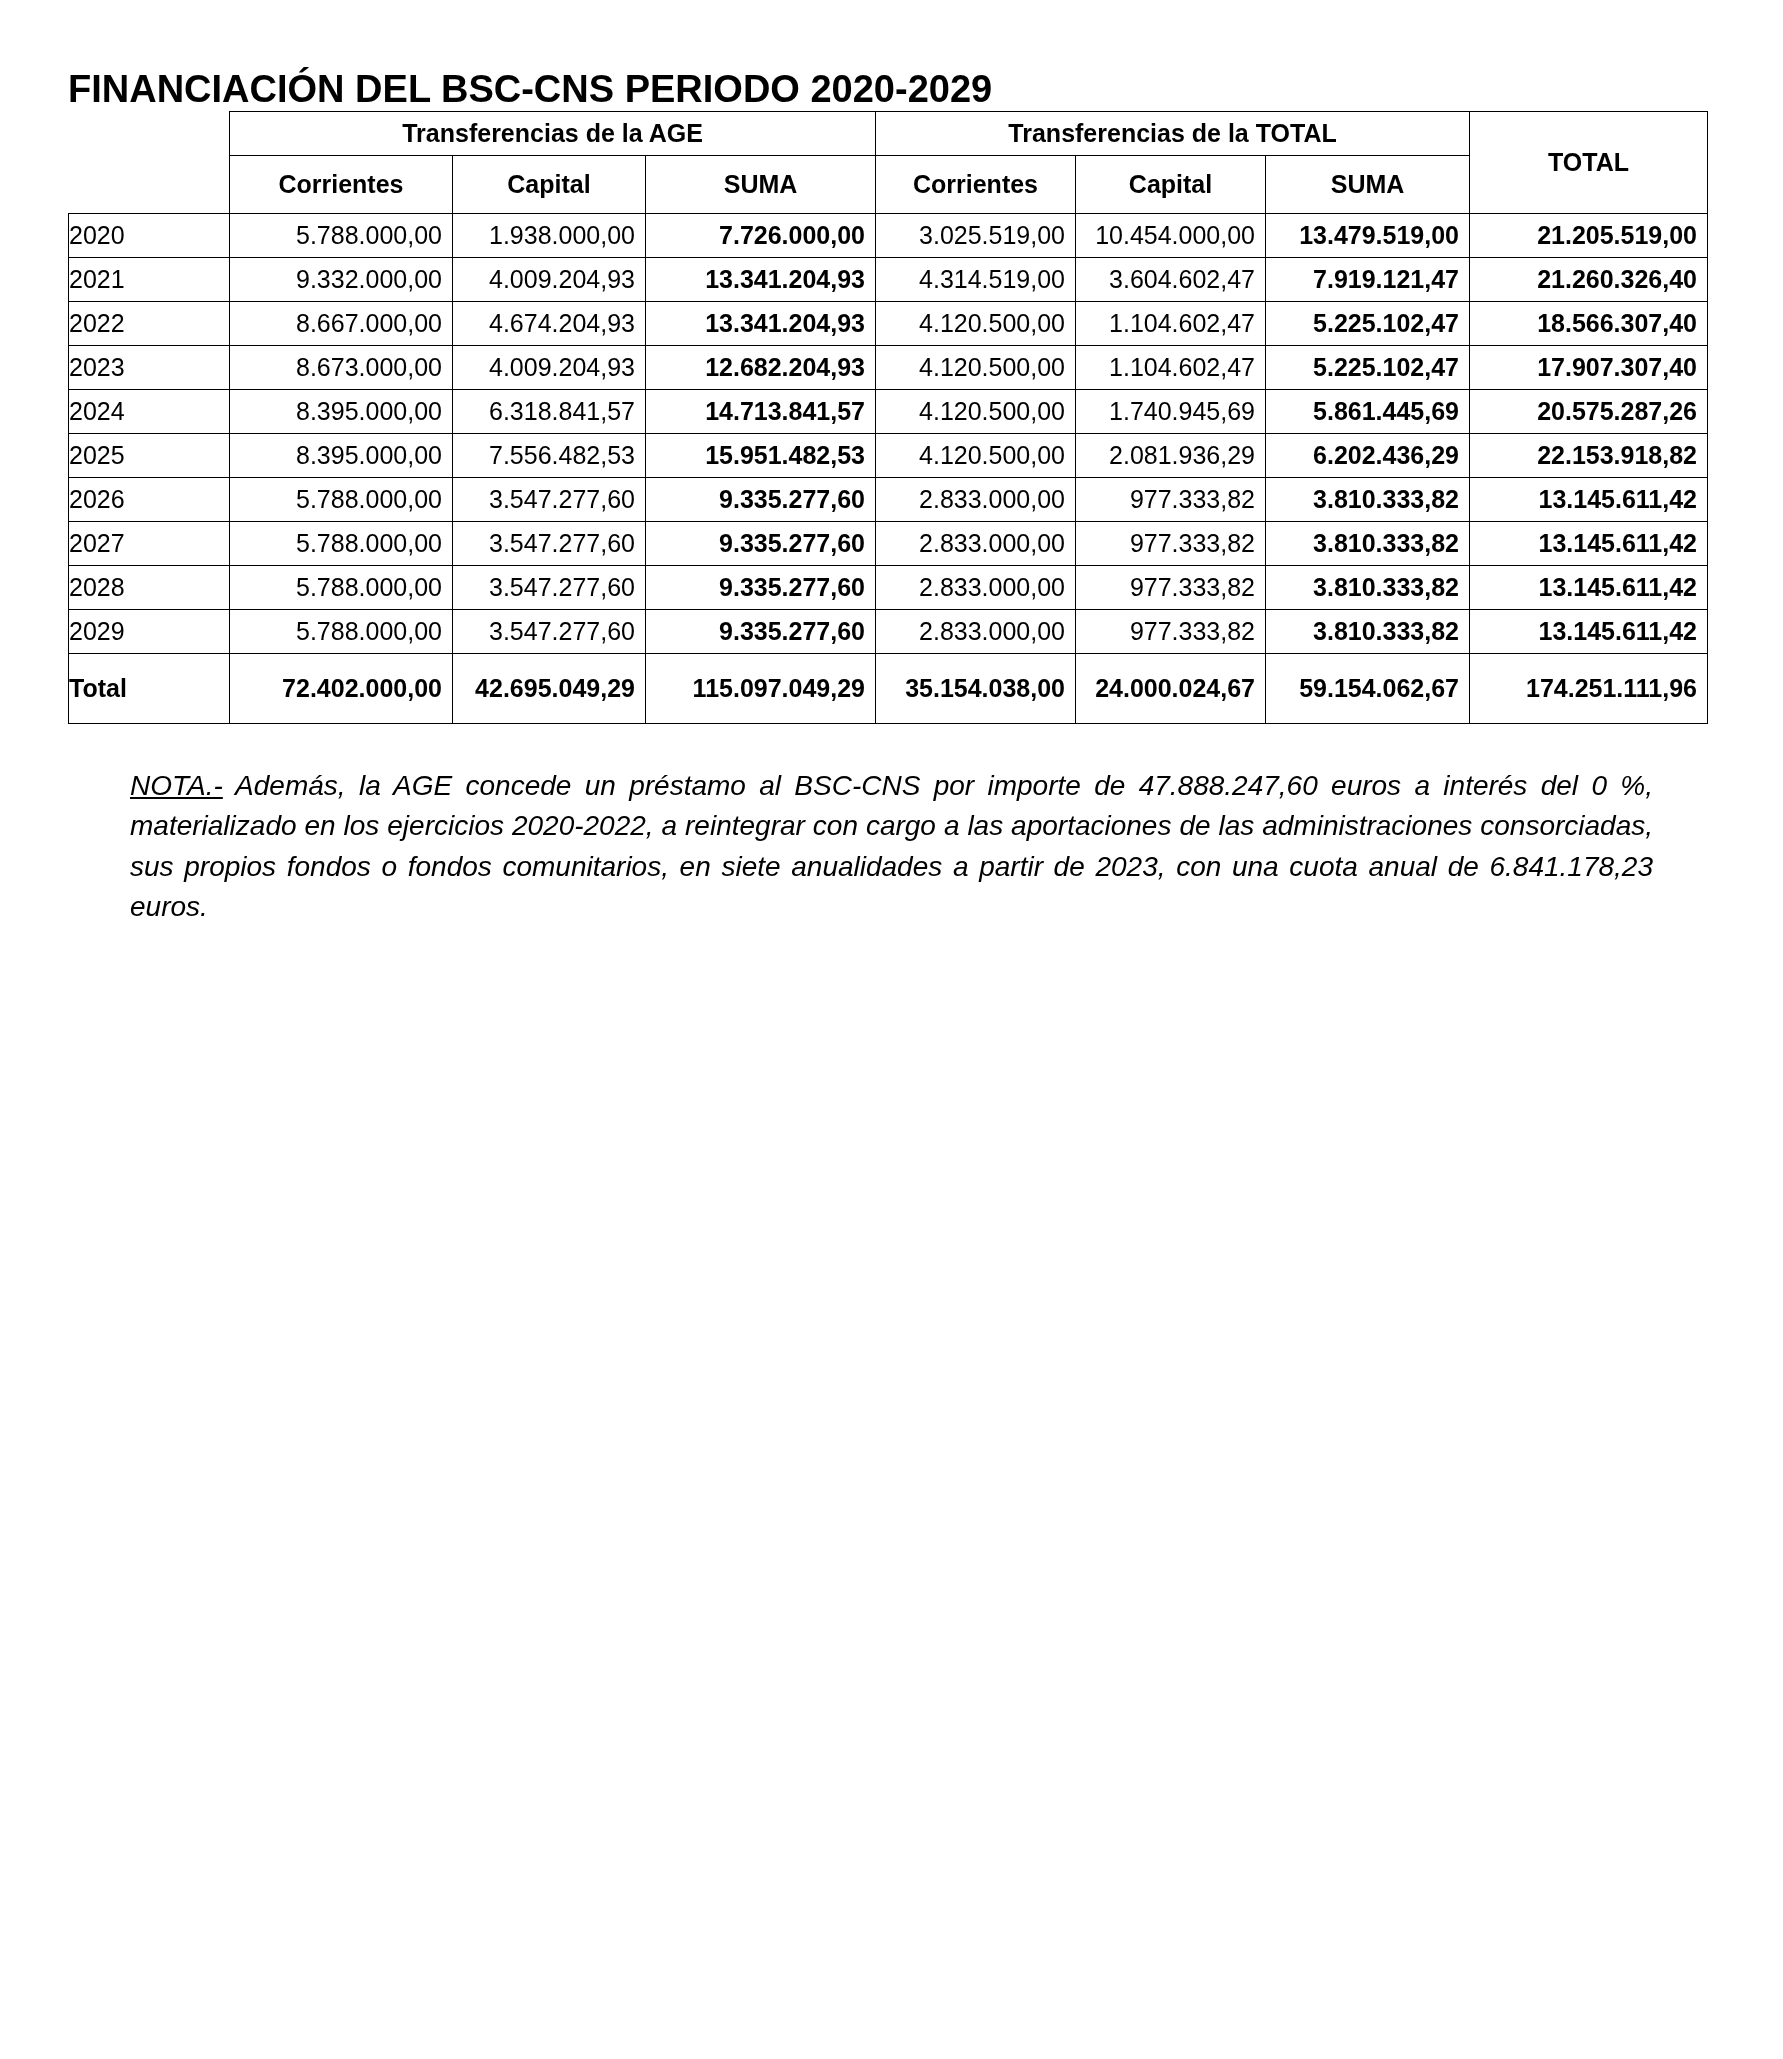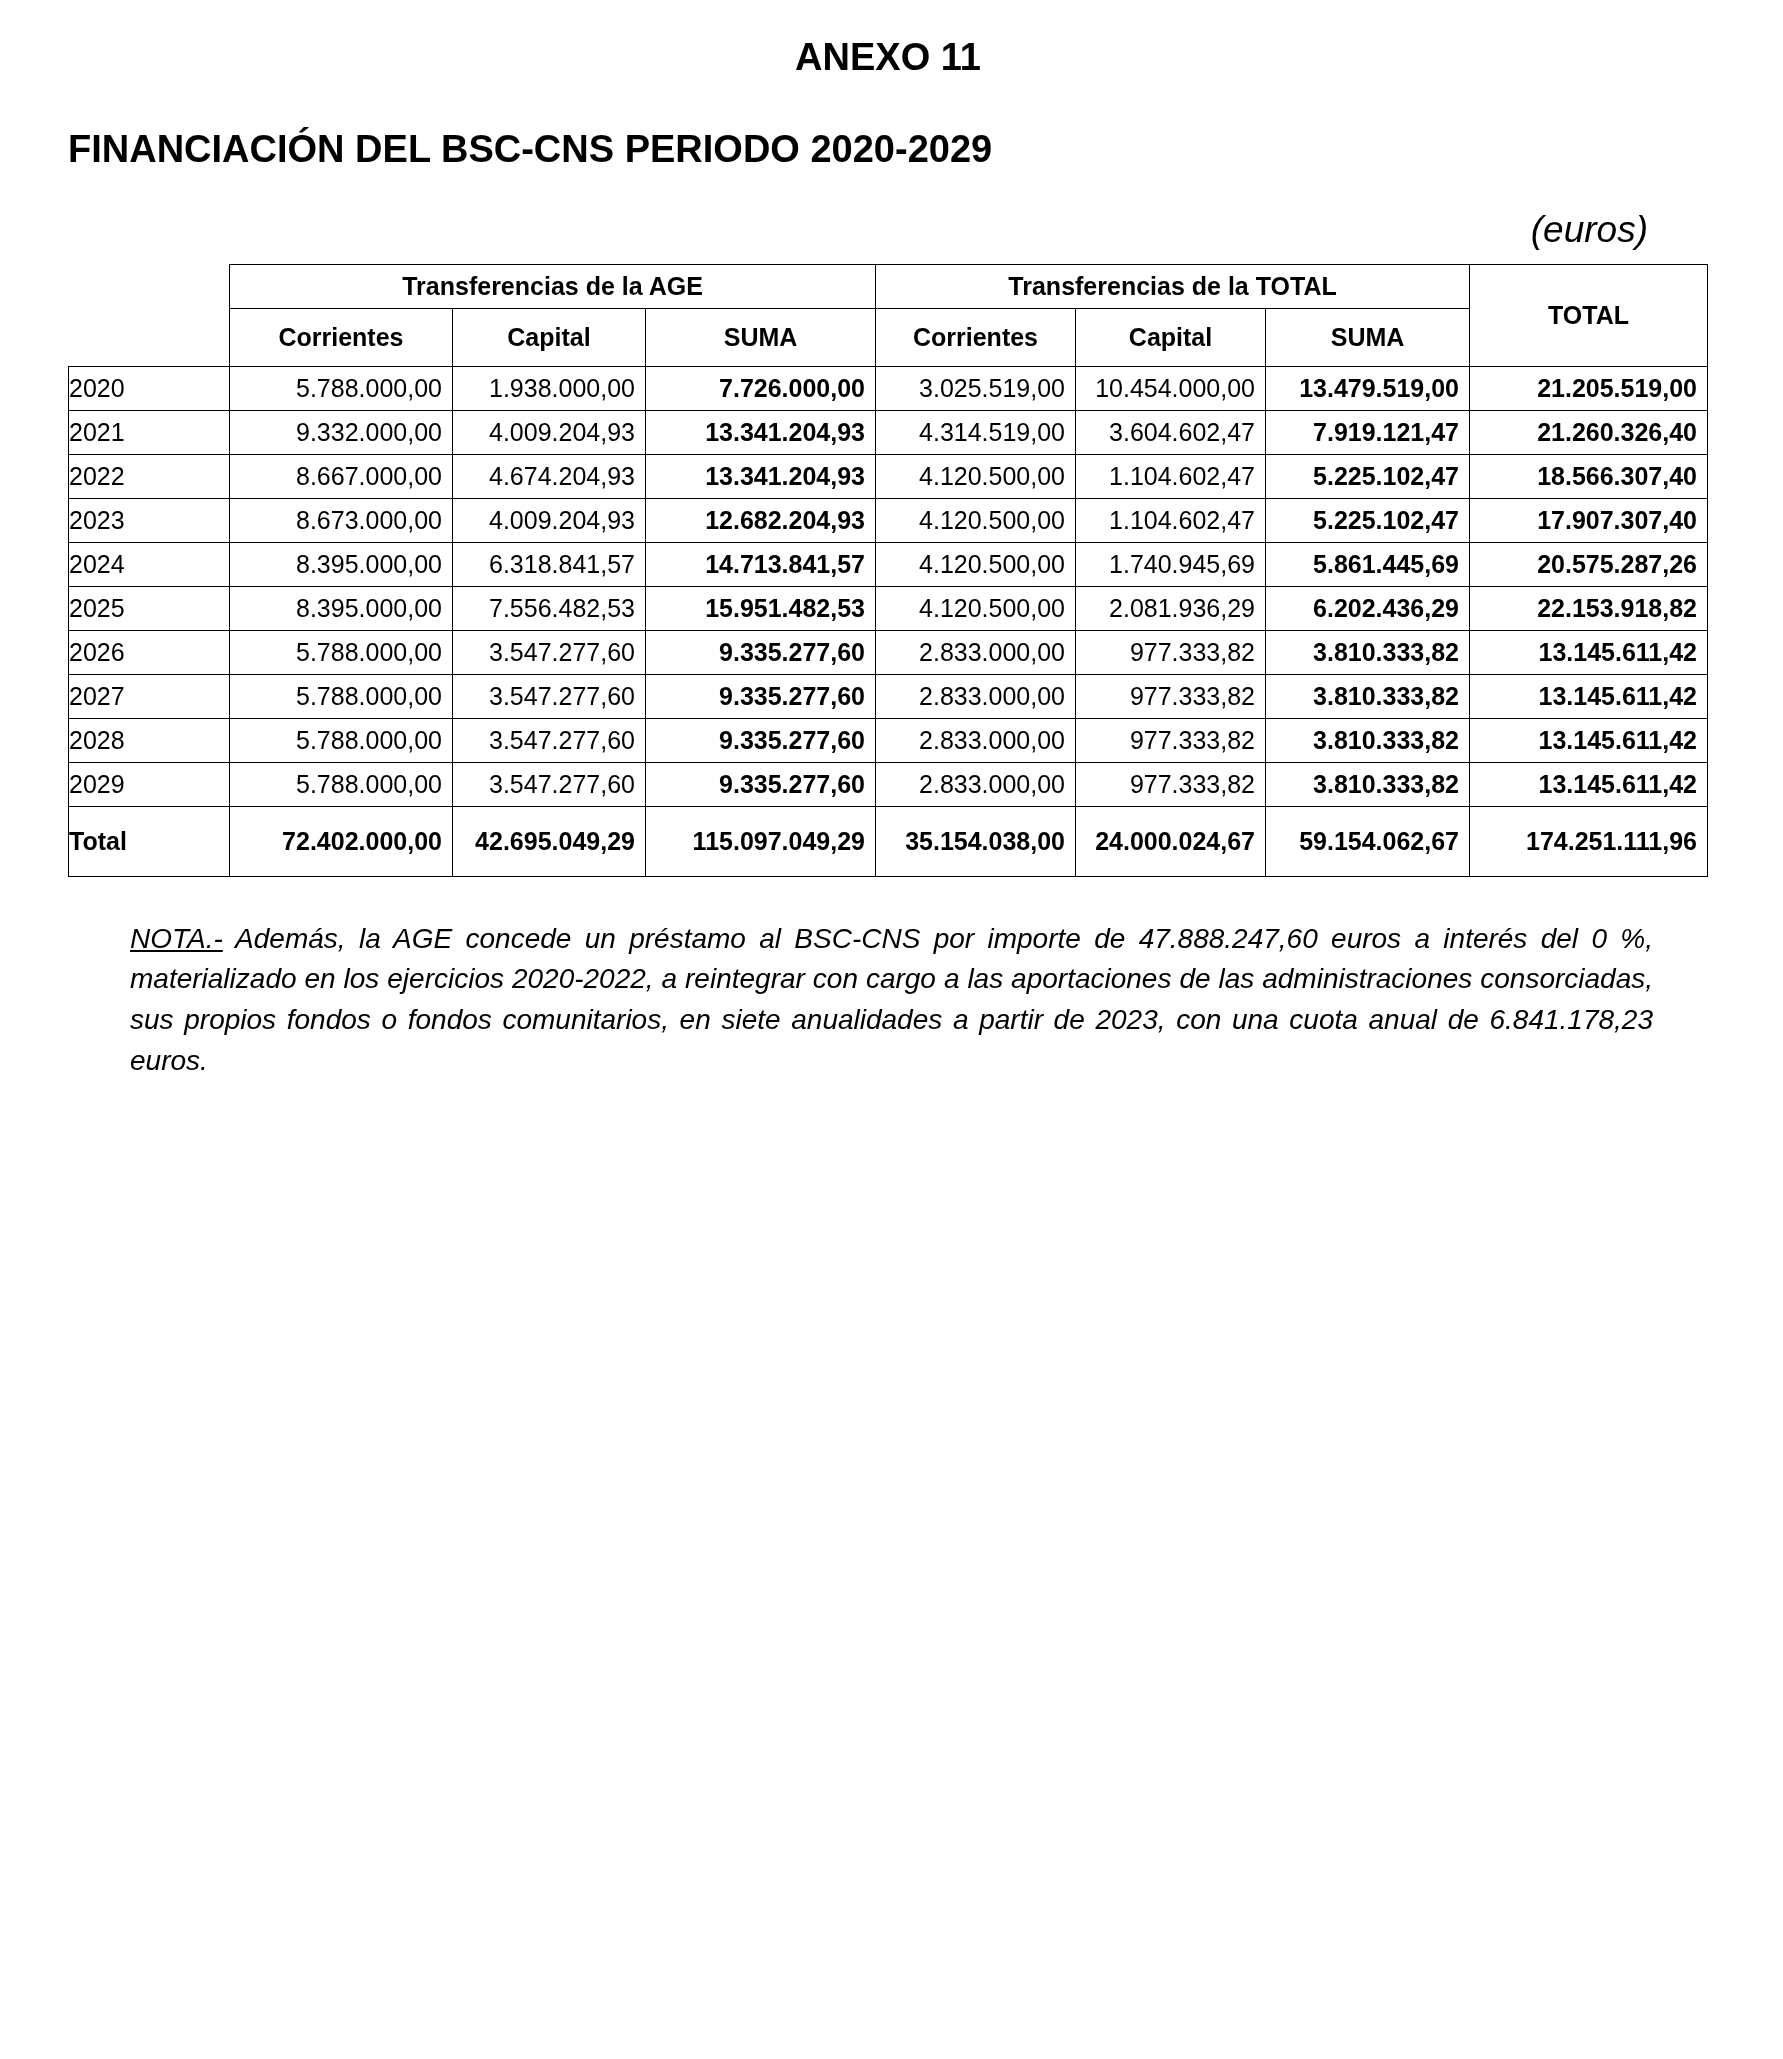--- a/index.html
+++ b/index.html
@@ -66,23 +66,21 @@
   }
   .fuente { margin-top: 22px; }
   .nota { margin-top: 42px; text-align: justify; }
   .nota-label { text-decoration: underline; }
 </style>
 </head>
 <body>
 
 <div class="page">
 
-  <h1 class="title">ANEXO 11</h1>
   <h2 class="subtitle">FINANCIACIÓN DEL BSC-CNS PERIODO 2020-2029</h2>
-  <div class="euros">(euros)</div>
 
   <table class="fin-table">
     <colgroup>
       <col style="width:161px">
       <col style="width:223px">
       <col style="width:193px">
       <col style="width:230px">
       <col style="width:200px">
       <col style="width:190px">
       <col style="width:204px">

